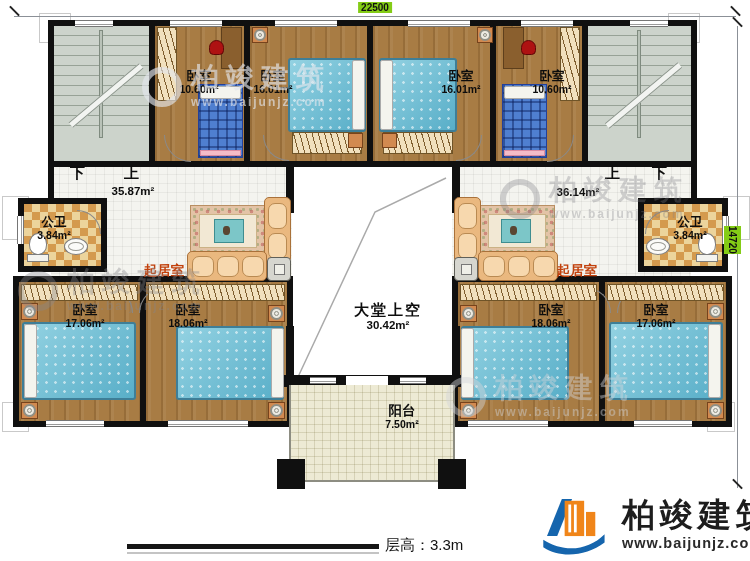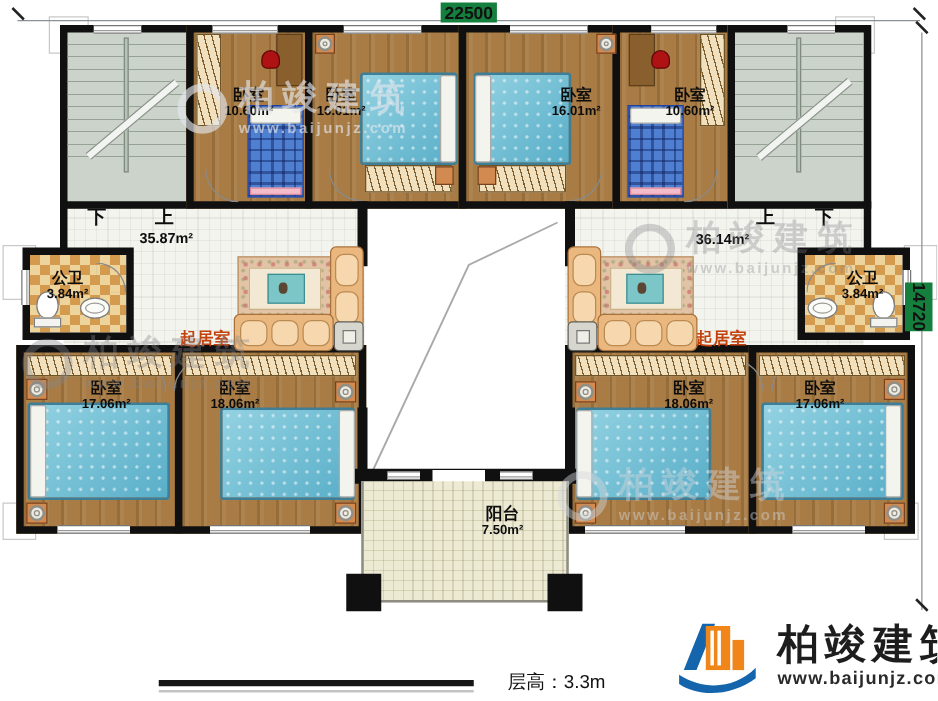--- a/index.html
+++ b/index.html
@@ -64,21 +64,21 @@
   .living-lbl{position:absolute;transform:translateX(-50%);font-weight:bold;font-size:13.5px;color:#c2410c;z-index:30;white-space:nowrap}
   
   .wm{position:absolute;display:flex;align-items:center;gap:9px;z-index:40;pointer-events:none}
   .wm-ring{display:block;border-radius:50%;border:6px solid currentColor;width:28px;height:28px}
   .wm-col{display:flex;flex-direction:column}
   .wm-name{font-weight:bold;letter-spacing:7px;font-size:28px;line-height:1;white-space:nowrap}
   .wm-url{font-weight:bold;font-size:12px;letter-spacing:2px;margin-top:3px;white-space:nowrap}
   
   .dimline{position:absolute;background:#8b9097}
   .dimtick{position:absolute;width:13px;height:2px;background:#222;transform:rotate(45deg)}
-  .dimlab{position:absolute;font-weight:bold;font-size:14px;color:#111;background:#15803d;padding:0 3px;z-index:35;white-space:nowrap}
+  .dimlab{position:absolute;font-weight:bold;font-size:10px;color:#111;background:#84cc16;padding:0 3px;z-index:35;white-space:nowrap}
   .dimlab.vert{writing-mode:vertical-rl}
   
   .plan-title{position:absolute;font-size:36px;color:#151515;letter-spacing:1px;z-index:45;white-space:nowrap}
   .title-rule{position:absolute;background:#151515;z-index:45}
   .title-rule2{position:absolute;background:#c4c4c4;z-index:45}
   .note{position:absolute;font-size:15px;color:#111;z-index:45;white-space:nowrap}
   .logo{position:absolute;display:flex;align-items:center;gap:10px;z-index:45}
   .logo-col{display:flex;flex-direction:column}
   .logo-name{font-size:33px;font-weight:bold;color:#1d1d1d;letter-spacing:5px;line-height:1;white-space:nowrap}
   .logo-url{font-size:14.5px;font-weight:bold;color:#2a2a2a;letter-spacing:1px;margin-top:4px;white-space:nowrap}
@@ -295,20 +295,24 @@
     <span class="rm-area">18.06m²</span>
   </div>
   <div class="rm-label" style="left:551px;top:304px">
     <span class="rm-name">卧室</span>
     <span class="rm-area">18.06m²</span>
   </div>
   <div class="rm-label" style="left:656px;top:304px">
     <span class="rm-name">卧室</span>
     <span class="rm-area">17.06m²</span>
   </div>
+  <div class="rm-label big" style="left:388px;top:302px">
+    <span class="rm-name">大堂上空</span>
+    <span class="rm-area">30.42m²</span>
+  </div>
   <div class="rm-label" style="left:402px;top:404px">
     <span class="rm-name" style="font-size:13.5px">阳台</span>
     <span class="rm-area">7.50m²</span>
   </div>
   <div class="living-lbl" style="left:164px;top:262px">起居室</div>
   <div class="living-lbl" style="left:577px;top:262px">起居室</div>
 
   <div class="stair-lbl" style="left:70px;top:164px">下</div>
   <div class="stair-lbl" style="left:124px;top:164px">上</div>
   <div class="hall-area" style="left:133px;top:185px">35.87m²</div>
@@ -349,21 +353,21 @@
   <div class="dimtick" style="left:8px;top:10px"></div>
   <div class="dimtick" style="left:729px;top:10px"></div>
   <div class="dimlab" style="left:375px;top:2px;transform:translateX(-50%)">22500</div>
   <div class="dimline" style="left:737px;top:26px;width:1px;height:462px"></div>
   <div class="dimtick" style="left:731px;top:21px"></div>
   <div class="dimtick" style="left:731px;top:483px"></div>
   <div class="dimlab vert" style="left:724px;top:226px">14720</div>
 
   <div class="title-rule" style="left:127px;top:544px;width:252px;height:5px"></div>
   <div class="title-rule2" style="left:127px;top:552px;width:252px;height:2px"></div>
-  <div class="note" style="left:406px;top:536px">
+  <div class="note" style="left:385px;top:536px">
     <span>层高：</span><span>3.3m</span>
   </div>
   <div class="logo" style="left:534px;top:492px">
     <svg width="78" height="64" viewBox="0 0 84 66">
       <polygon points="14,46 30,6 41,6 25,46" fill="#1565ad"></polygon>
       <rect x="33" y="8" width="21" height="38" fill="#f08519"></rect>
       <rect x="37" y="12" width="3" height="30" fill="#ffffff"></rect>
       <rect x="43" y="12" width="3" height="30" fill="#ffffff"></rect>
       <rect x="56" y="20" width="10" height="26" fill="#f08519"></rect>
       <path d="M10,50 C32,64 58,62 76,44 L76,53 C56,68 28,70 10,58 Z" fill="#1565ad"></path>

